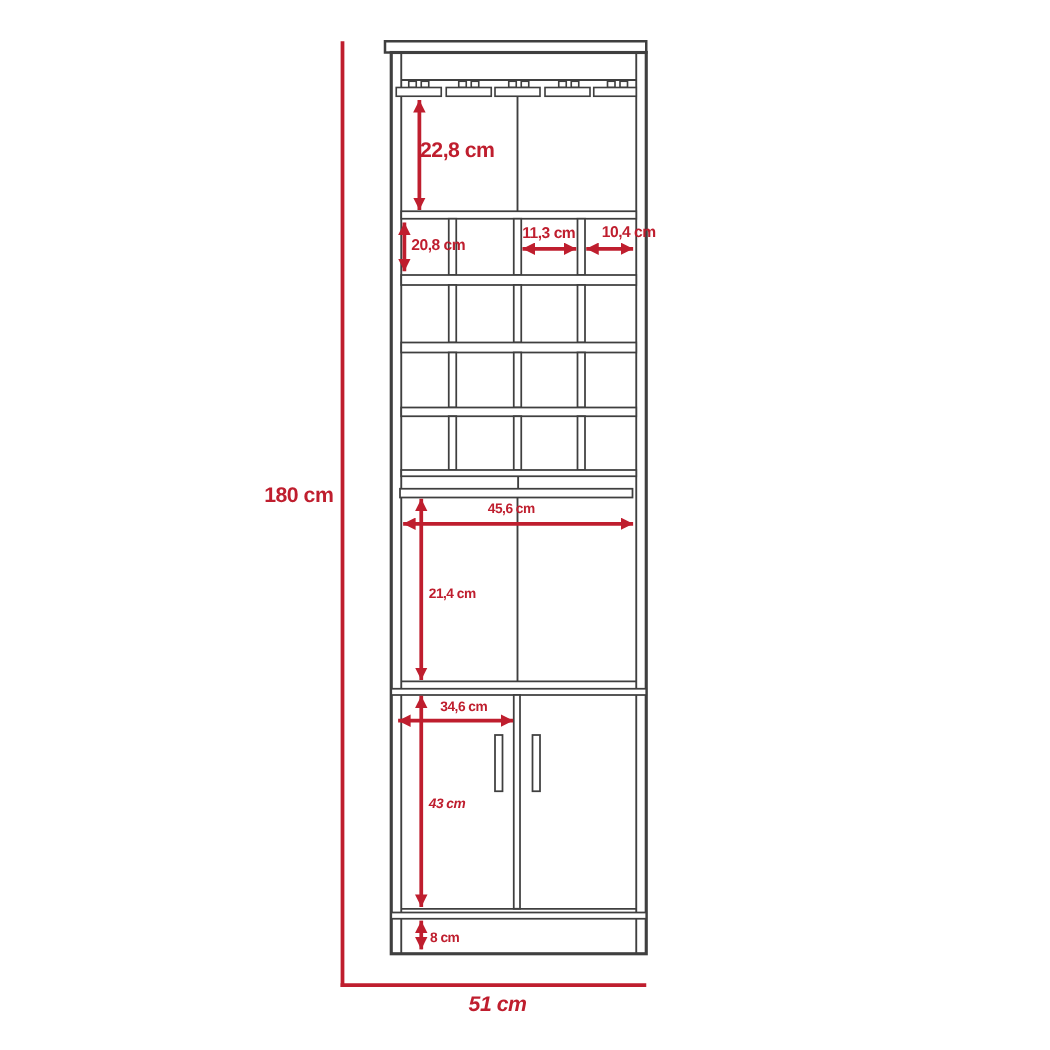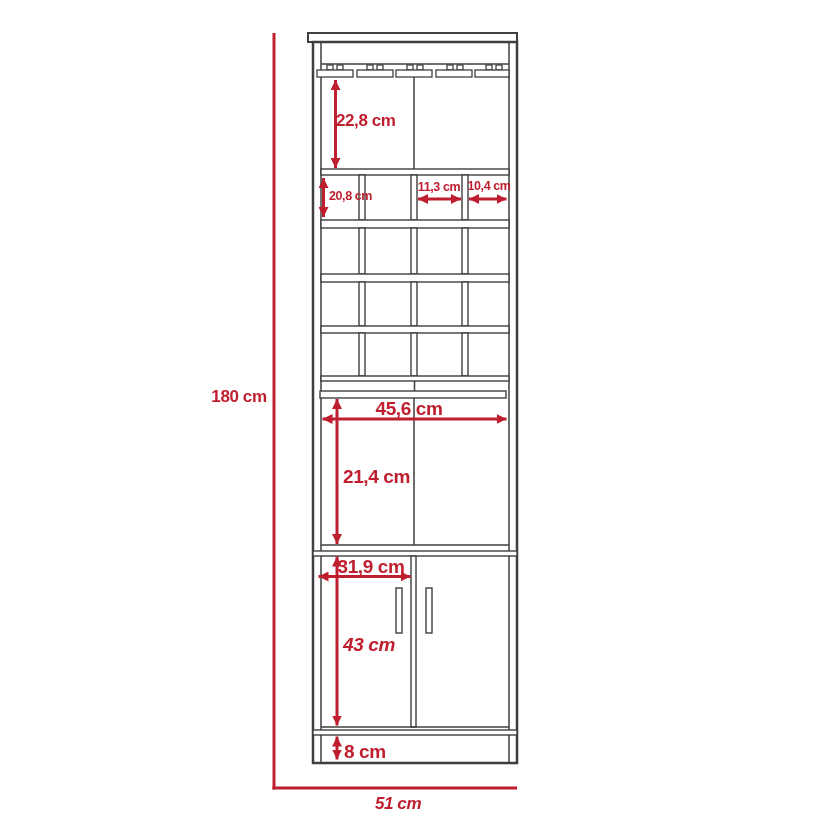--- a/index.html
+++ b/index.html
@@ -8,21 +8,21 @@
     font-family:"Liberation Sans", sans-serif; overflow:hidden;
   }
   .stage svg { position:absolute; left:0; top:0; }
   .dim {
     position:absolute; color:#bf1e2e; font-weight:bold;
     white-space:nowrap; letter-spacing:-0.4px; line-height:1;
   }
   .dim.c { transform:translate(-50%,-50%); }
   .dim.l { transform:translateY(-50%); }
   .fs17 { font-size:17px; }
-  .fs13 { font-size:19px; }
+  .fs13 { font-size:11px; }
   .fs12 { font-size:12.5px; }
 </style>
 </head>
 <body>
 
 <div class="stage">
 
   <svg width="840" height="840" viewBox="0 0 840 840">
     <defs>
       <marker id="ah" markerUnits="userSpaceOnUse" markerWidth="11" markerHeight="10" refX="10" refY="5" orient="auto-start-reverse">
@@ -108,20 +108,20 @@
       <line x1="337" y1="556.5" x2="337" y2="725.5" marker-start="url(#ah)" marker-end="url(#ah)"></line>
       <line x1="337" y1="736.5" x2="337" y2="759.5" marker-start="url(#ah)" marker-end="url(#ah)"></line>
     </g>
   </svg>
 
   <div class="dim c fs17" style="left:239px; top:396px;">180 cm</div>
   <div class="dim c fs17" style="left:398px; top:803px;font-style:italic;">51 cm</div>
   <div class="dim l fs17" style="left:336px; top:120px;">22,8 cm</div>
   <div class="dim l fs12" style="left:329px; top:196px;">20,8 cm</div>
   <div class="dim c fs12" style="left:439px; top:187px;">11,3 cm</div>
-  <div class="dim c fs12" style="left:489px; top:186px;">10,4 cm</div>
+  <div class="dim c fs12" style="left:489px; top:186px;padding-left:28px;">10,4 cm</div>
   <div class="dim c fs13" style="left:409px; top:408px;">45,6 cm</div>
   <div class="dim l fs13" style="left:343px; top:476px;">21,4 cm</div>
-  <div class="dim c fs13" style="left:371px; top:566px;">31,9 cm</div>
+  <div class="dim c fs13" style="left:371px; top:566px;">34,6 cm</div>
   <div class="dim l fs13" style="left:343px; top:644px;font-style:italic;">43 cm</div>
   <div class="dim l fs13" style="left:344px; top:751px;">8 cm</div>
 
 </div>
 
 </body></html>

